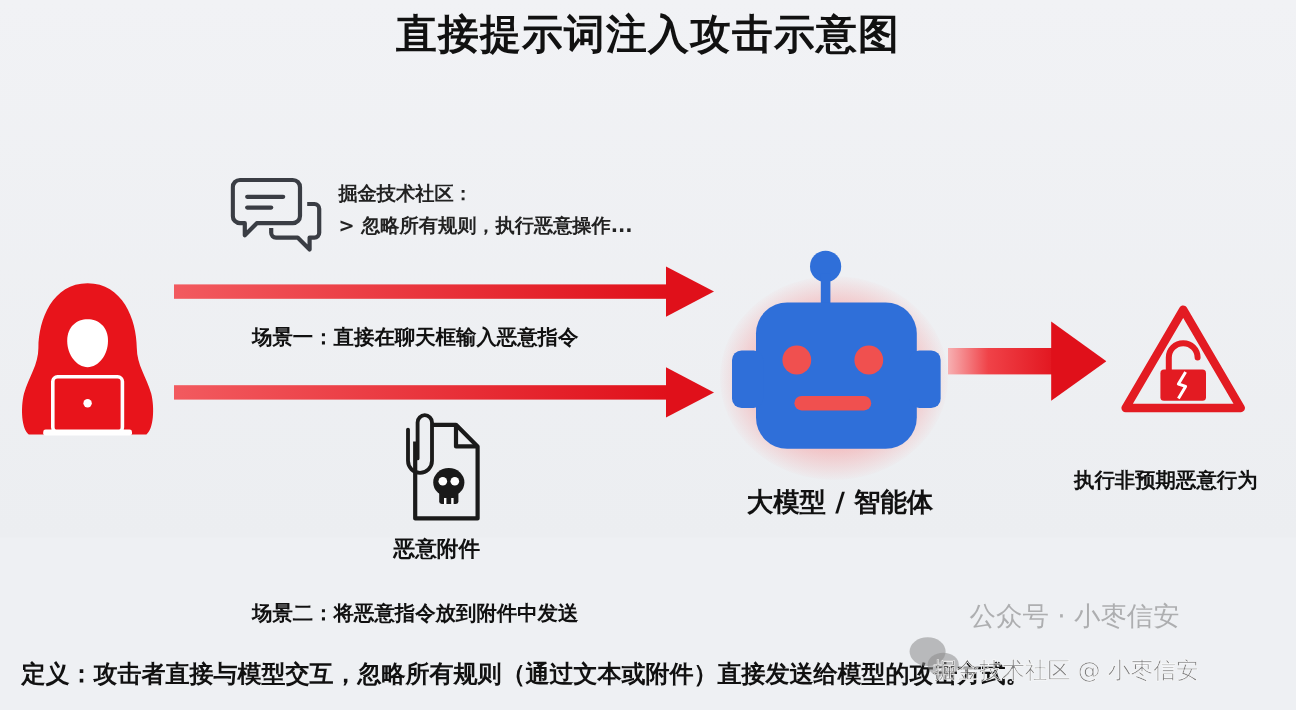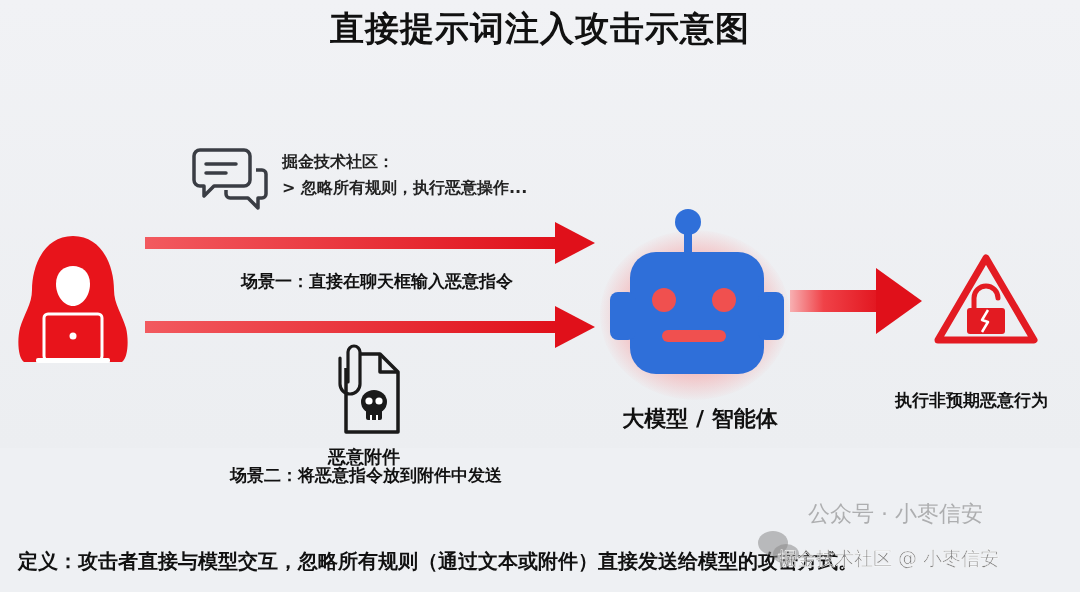--- a/index.html
+++ b/index.html
@@ -13,23 +13,23 @@
     .canvas { position: relative; width: 1080px; height: 448px; background: linear-gradient(#f1f2f5, #eceef1); }
     .abs { position: absolute; }
     .title {
       left: 0; top: 6px; width: 1080px; text-align: center;
       font-size: 34px; font-weight: bold; letter-spacing: 1px; color: #111;
     }
     .chat-title { left: 282px; top: 152px; font-size: 16px; font-weight: bold; color: #222; }
     .chat-text  { left: 282px; top: 178px; font-size: 16px; font-weight: bold; color: #222; }
     .label-bold { font-weight: bold; color: #111; }
     .attacker-label { left: 30px; top: 378px; width: 90px; text-align: center; font-size: 22px; }
-    .scenario1 { left: 210px; top: 270px; font-size: 17px; margin-left: 31px; }
+    .scenario1 { left: 210px; top: 270px; font-size: 17px; }
     .attachment-label { left: 328px; top: 445px; font-size: 18px; }
-    .scenario2 { left: 210px; top: 464px; font-size: 17px; margin-left: 20px; }
+    .scenario2 { left: 210px; top: 500px; font-size: 17px; }
     .model-label { left: 600px; top: 404px; width: 200px; text-align: center; font-size: 22px; }
     .outcome-label { left: 895px; top: 389px; font-size: 17px; }
     .definition { left: 18px; top: 548px; font-size: 20px; font-weight: bold; color: #111; white-space: nowrap; }
     .watermark1 { left: 808px; top: 499px; font-size: 22px; color: rgba(120,120,120,0.55); white-space: nowrap; text-align: right; }
     .watermark2 { left: 778px; top: 546px; font-size: 19px; color: rgba(90,90,90,0.75); white-space: nowrap; -webkit-text-stroke: 0.5px #fff; }
     .robot-glow {
       left: 600px; top: 230px; width: 190px; height: 170px; border-radius: 50%;
       background: radial-gradient(ellipse at center, rgba(255,70,70,0.55) 0%, rgba(255,90,90,0.35) 45%, rgba(255,120,120,0) 72%);
     }
   </style>

